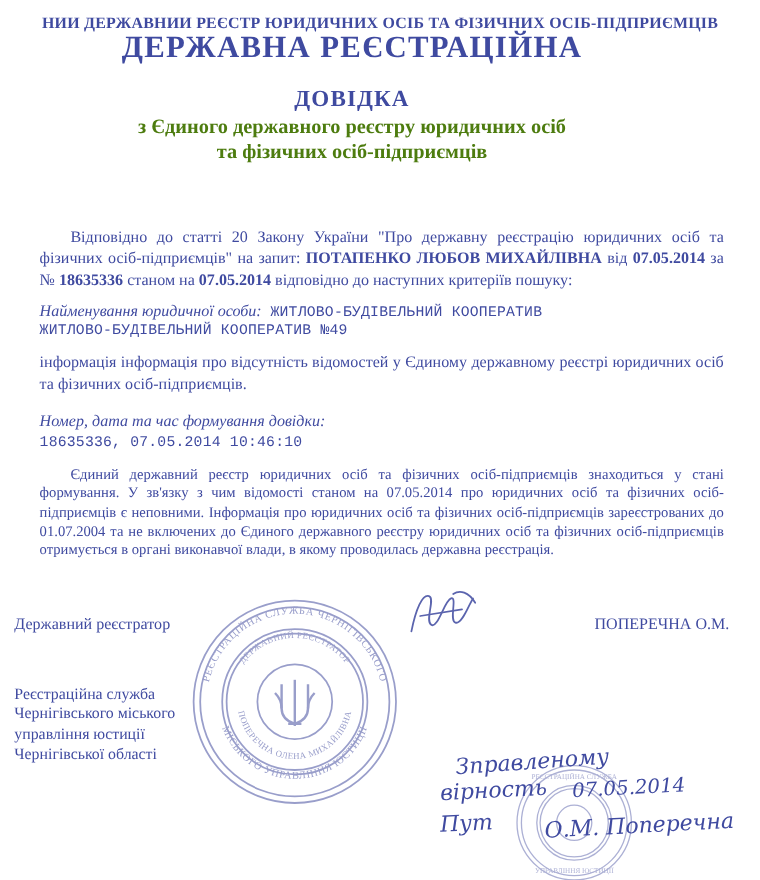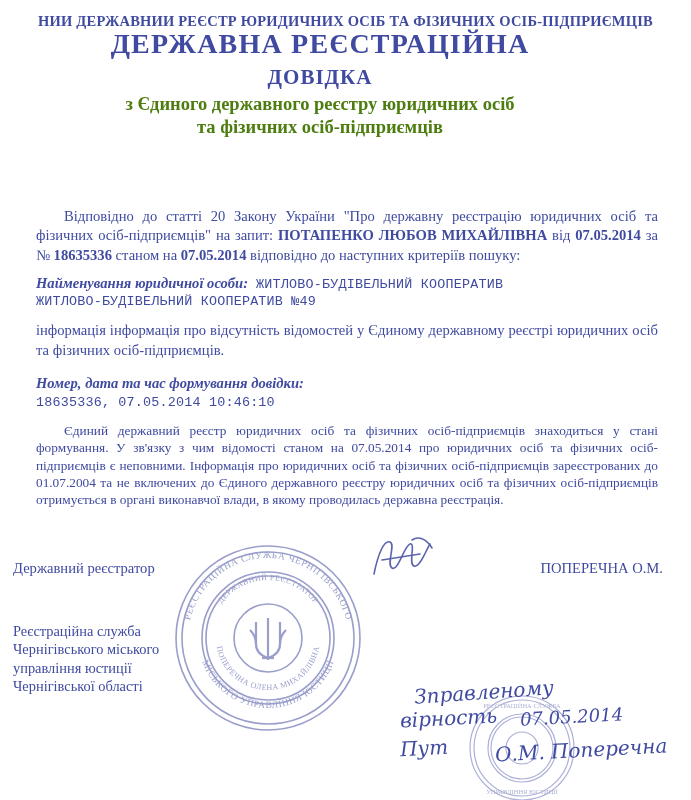--- a/index.html
+++ b/index.html
@@ -63,21 +63,21 @@
   }
   .title2 {
     font-family: "Liberation Serif", serif;
     font-weight: bold;
     font-size: 28px;
     letter-spacing: 1.2px;
     color: #3f4aa0;
     line-height: 1.12;
   }
   .dovidka {
-    margin-top: 6px;
+    margin-top: 18px;
     font-family: "Liberation Serif", serif;
     font-weight: bold;
     font-size: 21px;
     letter-spacing: 1px;
     color: #3f4aa0;
   }
   .subtitle {
     margin-top: 3px;
     font-family: "Liberation Serif", serif;
     font-weight: bold;
@@ -103,21 +103,21 @@
   }
   .indent { text-indent: 28px; }
   .b { font-weight: bold; margin-top: 24px; }
   .mono {
     font-family: "Liberation Mono", monospace;
     font-size: 13.4px;
     letter-spacing: 0.2px;
   }
   .section-label {
     font-style: italic;
-    font-weight: bold;
+    font-weight: normal;
     font-size: 14.6px;
   }
   .small {
     font-size: 13.3px;
     line-height: 1.3;
   }
   .name-row {
     margin-bottom: 1px;
   }
   .name-row2 {

